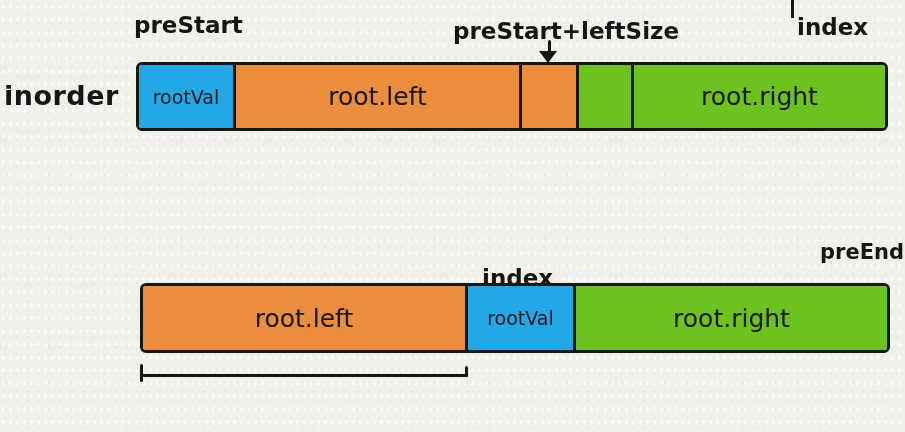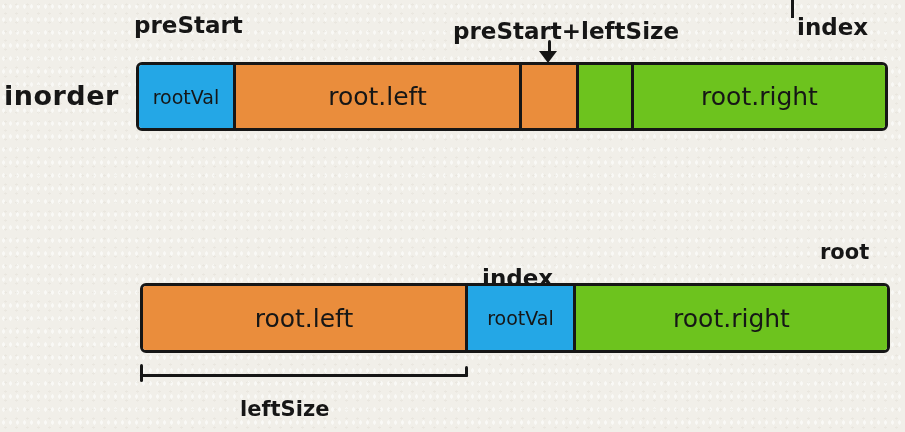--- a/index.html
+++ b/index.html
@@ -107,32 +107,31 @@
     </div>
     <div class="seg w-pre-right" style="background-color: rgb(109, 195, 30);">
       <span>root.right</span>
     </div>
   </div>
 
 
 
   <div class="lbl ptr pos-index">index</div>
 
-  <div class="lbl ptr-end-small pos-inend">root</div>
+  <div class="lbl ptr-end-small pos-inend">preEnd</div>
 
   <div class="bar bar-in">
     <div class="seg w-in-left divider-after" style="background-color: rgb(234, 141, 60);">
       <span>root.left</span>
     </div>
     <div class="seg seg-small-text w-in-rootval divider-after" style="background-color: rgb(36, 167, 230);">
       <span>rootVal</span>
     </div>
     <div class="seg w-in-right" style="background-color: rgb(109, 195, 30);">
       <span>root.right</span>
     </div>
   </div>
 
   <div class="bracket-line"></div>
   <div class="bracket-tick-left"></div>
   <div class="bracket-tick-right"></div>
-  <div class="lbl pos-leftsize">leftSize</div>
 
 </div>
 
 </body></html>

